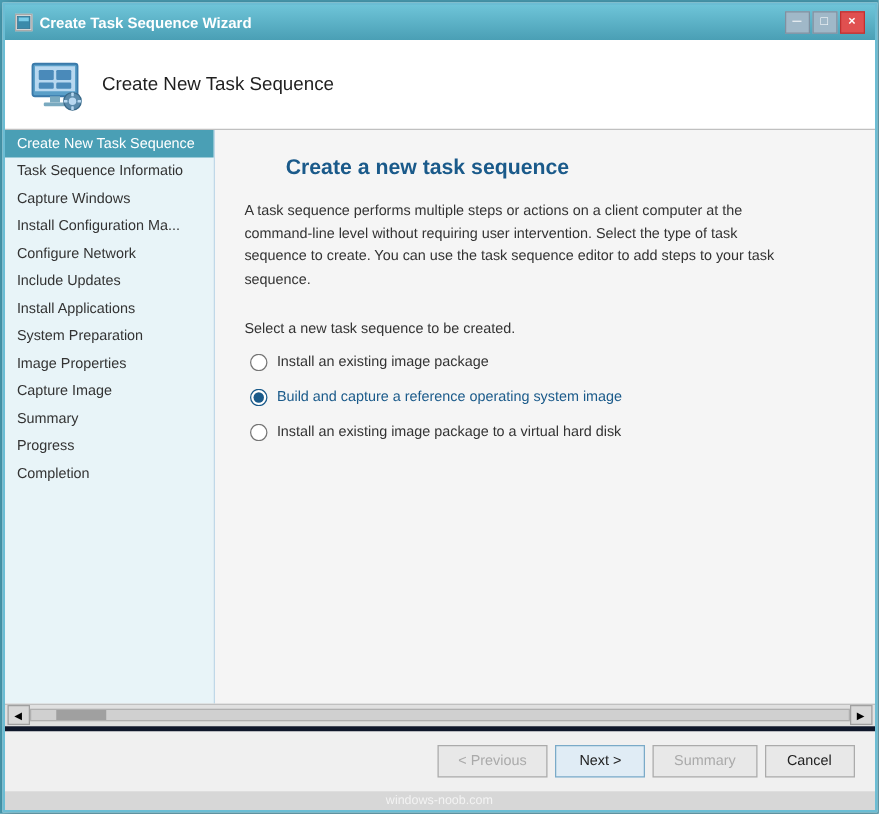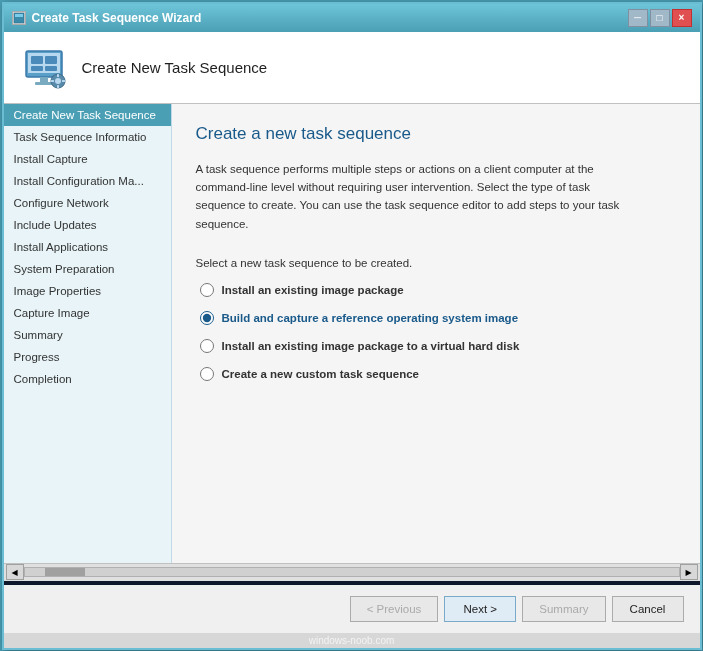--- a/index.html
+++ b/index.html
@@ -129,22 +129,23 @@
 
     .content-area {
       flex: 1;
       background: #f5f5f5;
       padding: 20px 24px;
       overflow-y: auto;
     }
     .content-title {
       font-size: 17px;
       color: #1a5a8a;
-      font-weight: 400;
+      font-weight: 700;
       margin-bottom: 16px;
+      margin-left: 33px;
     }
     .content-description {
       font-size: 11.5px;
       color: #333;
       line-height: 1.6;
       margin-bottom: 24px;
       max-width: 430px;
     }
     .select-label {
       font-size: 11.5px;
@@ -166,21 +167,20 @@
       cursor: pointer;
     }
     .radio-item input[type="radio"] {
       width: 14px;
       height: 14px;
       cursor: pointer;
       accent-color: #1a5a8a;
     }
     .radio-item label {
       cursor: pointer;
-      font-weight: bold;
     }
     .radio-item.selected label {
       color: #1a5a8a;
     }
 
     .footer {
       height: 52px;
       background: #f0f0f0;
       border-top: 4px solid #0f172a;
       display: flex;
@@ -297,21 +297,21 @@
       </svg>
     </div>
     <span class="header-title">Create New Task Sequence</span>
   </div>
 
   <div class="main-content">
 
     <div class="sidebar">
       <div class="sidebar-item active">Create New Task Sequence</div>
       <div class="sidebar-item indent">Task Sequence Informatio</div>
-      <div class="sidebar-item indent">Install Capture</div>
+      <div class="sidebar-item indent">Capture Windows</div>
       <div class="sidebar-item indent">Install Configuration Ma...</div>
       <div class="sidebar-item indent">Configure Network</div>
       <div class="sidebar-item indent">Include Updates</div>
       <div class="sidebar-item indent">Install Applications</div>
       <div class="sidebar-item indent">System Preparation</div>
       <div class="sidebar-item indent">Image Properties</div>
       <div class="sidebar-item indent">Capture Image</div>
       <div class="sidebar-item group-header">Summary</div>
       <div class="sidebar-item group-header">Progress</div>
       <div class="sidebar-item group-header">Completion</div>
@@ -327,24 +327,20 @@
           <label for="opt1">Install an existing image package</label>
         </div>
         <div class="radio-item selected">
           <input type="radio" name="ts-type" id="opt2" checked="" style="">
           <label for="opt2">Build and capture a reference operating system image</label>
         </div>
         <div class="radio-item">
           <input type="radio" name="ts-type" id="opt3" style="">
           <label for="opt3">Install an existing image package to a virtual hard disk</label>
         </div>
-        <div class="radio-item">
-          <input type="radio" name="ts-type" id="opt4" style="">
-          <label for="opt4">Create a new custom task sequence</label>
-        </div>
       </div>
     </div>
   </div>
 
   <div class="scrollbar-area">
     <div class="scrollbar-btn">◀</div>
     <div class="scrollbar-track">
       <div class="scrollbar-thumb"></div>
     </div>
     <div class="scrollbar-btn">▶</div>

